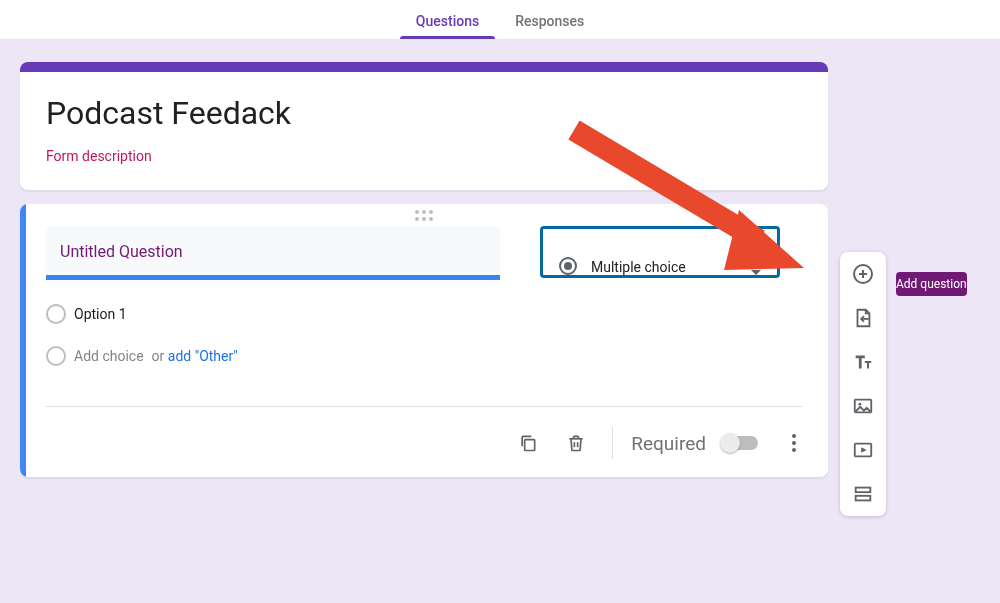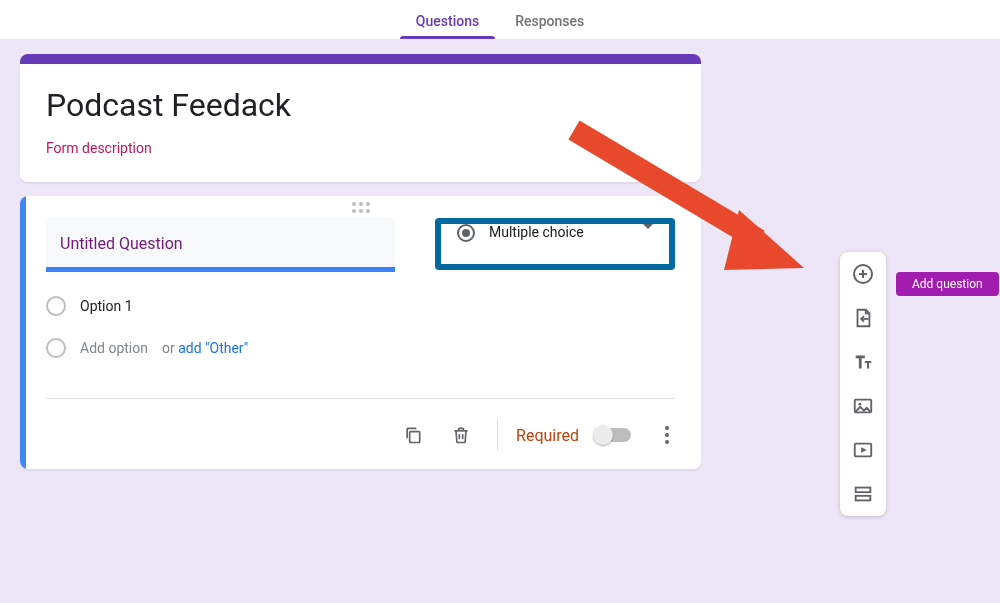--- a/index.html
+++ b/index.html
@@ -43,25 +43,26 @@
     border-radius: 3px 3px 0 0;
   }
   
   .workspace {
     background: #ece6f6;
     height: calc(100% - 40px);
     padding-top: 14px;
     position: relative;
   }
   .column {
-    width: 681px;
+    width: 808px;
     margin-left: 20px;
     display: flex;
     flex-direction: column;
     gap: 14px;
+    margin-top: 8px;
   }
   .card {
     background: #fff;
     border-radius: 8px;
     box-shadow: 0 2px 2px rgba(0,0,0,0.06);
     position: relative;
     overflow: hidden;
   }
   
   .header-card .top-stripe {
@@ -124,24 +125,24 @@
     border-bottom: 5px solid #3b82f6;
     font-size: 16px;
     color: #701a75;
     padding: 16px 14px 14px 14px;
     border-radius: 4px 4px 0 0;
     max-width: 454px;
   }
   .q-type-select {
     width: 240px;
     height: 52px;
-    border: 6px solid #0369a1;
+    border: 3px solid #0369a1;
     border-radius: 4px;
     display: flex;
-    align-items: flex-start;
+    align-items: flex-end;
     padding: 0 16px;
     gap: 14px;
     font-size: 14px;
     cursor: pointer;
   }
   .radio-icon {
     width: 18px; height: 18px;
     border: 2px solid #5f6368;
     border-radius: 50%;
     display: flex;
@@ -161,21 +162,21 @@
     border-left: 5px solid transparent;
     border-right: 5px solid transparent;
     border-top: 5px solid #5f6368;
   }
   .options {
     padding: 24px 26px 4px 26px;
   }
   .opt-row {
     display: flex;
     align-items: center;
-    gap: 14px;
+    gap: 8px;
     font-size: 14px;
     margin-bottom: 22px;
   }
   .circle {
     width: 20px; height: 20px;
     border: 2px solid #bdbdbd;
     border-radius: 50%;
     flex-shrink: 0;
   }
   .add-option-row { color: #80868b; }
@@ -200,22 +201,22 @@
     justify-content: center;
     cursor: pointer;
     color: #5f6368;
   }
   .vdiv {
     width: 1px; height: 32px;
     background: #e0e0e0;
     margin: 0 6px;
   }
   .required-label {
-    font-size: 16px;
-    color: #c2410c;
+    font-size: 19px;
+    color: #737373;
     margin-right: 4px;
   }
   .toggle {
     width: 36px; height: 14px;
     background: #bdbdbd;
     border-radius: 7px;
     position: relative;
     margin-right: 6px;
     cursor: pointer;
   }
@@ -263,24 +264,24 @@
     color: #5f6368;
     display: flex;
     align-items: center;
     justify-content: center;
   }
   
   .tooltip {
     position: absolute;
     left: 896px;
     top: 232px;
-    background: #a21caf;
+    background: #701a75;
     color: #fff;
     font-size: 12px;
-    padding: 5px 16px;
+    padding: 5px 0;
     border-radius: 4px;
     white-space: nowrap;
   }
   
   .arrow {
     position: absolute;
     left: 564px;
     top: 80px;
     pointer-events: none;
   }
@@ -326,21 +327,21 @@
         </div>
       </div>
 
       <div class="options">
         <div class="opt-row">
           <span class="circle"></span>
           <span>Option 1</span>
         </div>
         <div class="opt-row add-option-row">
           <span class="circle"></span>
-          <span class="grey-text">Add option</span>
+          <span class="grey-text">Add choice</span>
           <span>
             <span class="grey-text"> or </span>
             <span class="link">add "Other"</span>
           </span>
         </div>
       </div>
 
       <div class="divider"></div>
 
       <div class="footer-row">

